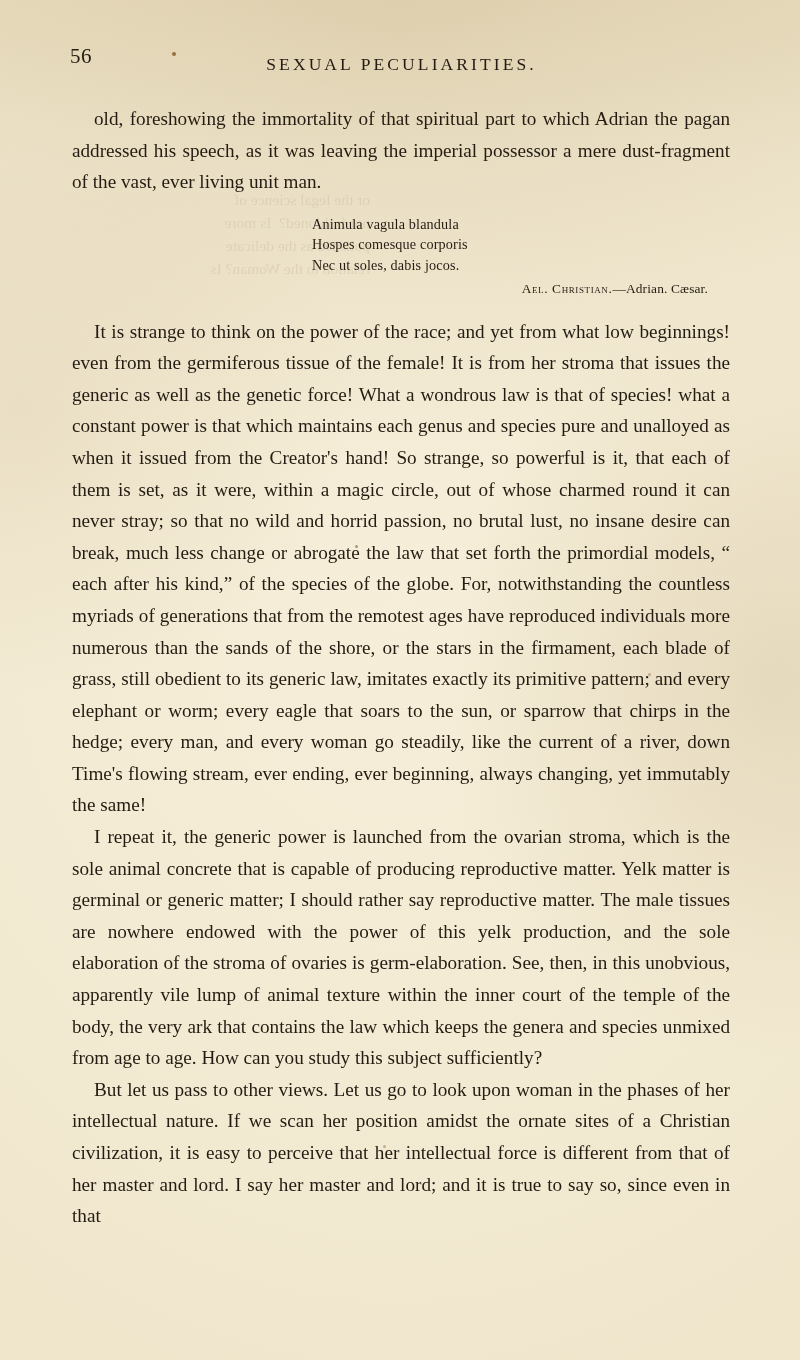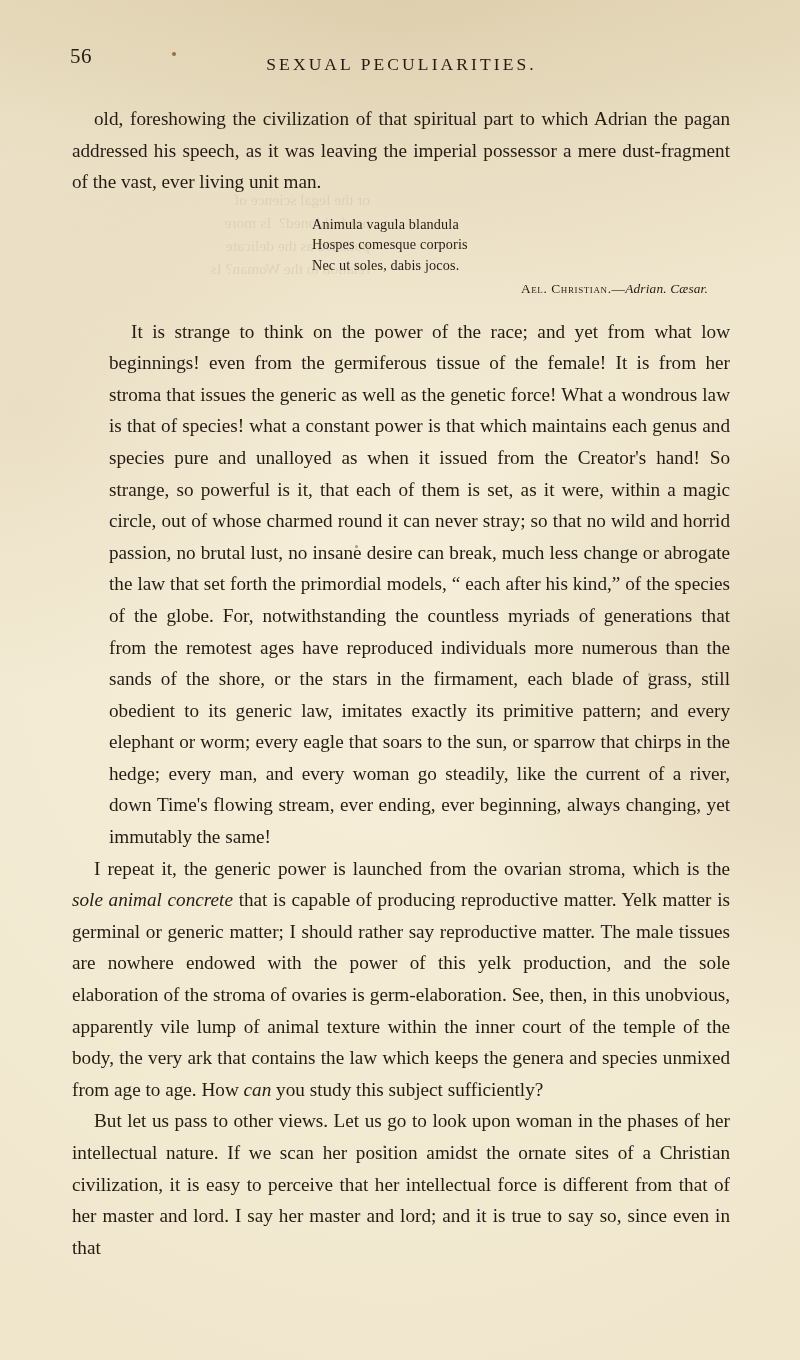--- a/index.html
+++ b/index.html
@@ -119,23 +119,23 @@
     padding-right: 22px;
     text-align: right;
     font-size: 13.4px;
     line-height: 19px;
     white-space: nowrap;
   }
   .smallcaps {
     font-variant: small-caps;
     letter-spacing: 0.6px;
   }
-  .ital { font-style: italic; }
+  .ital { }
 
-  #after-epigraph { margin-top: 18px; margin-left: 37px; }
+  #after-epigraph { margin-top: 18px; }
   #para-2 { margin-top: 0; }
   #para-3 { margin-top: 0; }
 
   
   .fleck {
     position: absolute;
     border-radius: 50%;
     background: #7a4f22;
     opacity: 0.55;
     pointer-events: none;
@@ -154,21 +154,21 @@
 relation to the Woman? Is</div>
 
   <div id="running-head">
     <span class="folio">56</span>
     <span class="speck"></span>
     <span class="head-title">SEXUAL PECULIARITIES.</span>
   </div>
 
   <div id="column">
 
-    <p class="body">old, foreshowing the civilization of that spiritual part to which Adrian the pagan addressed his speech, as it was leaving the imperial possessor a mere dust-fragment of the vast, ever living unit man.</p>
+    <p class="body">old, foreshowing the immortality of that spiritual part to which Adrian the pagan addressed his speech, as it was leaving the imperial possessor a mere dust-fragment of the vast, ever living unit man.</p>
 
     <div id="epigraph">
       <div class="verse-line">Animula vagula blandula</div>
       <div class="verse-line">Hospes comesque corporis</div>
       <div class="verse-line">Nec ut soles, dabis jocos.</div>
       <div id="attribution"><span class="smallcaps">Ael. Christian.</span><span>—</span><span class="ital">Adrian. Cæsar.</span></div>
     </div>
 
     <p class="body" id="after-epigraph"><span>It is strange to think on the power of the race; and yet from what low beginnings! even from the germiferous tissue of the female! It is from her stroma that issues the generic as well as the genetic force! What a wondrous law is that of species! what a constant power is that which maintains each genus and species pure and unalloyed as when it issued from the Creator's hand! So strange, so powerful is it, that each of them is set, as it were, within a magic circle, out of whose charmed round it can never stray; so that no wild and horrid passion, no brutal lust, no insane desire can break, much less change or abrogate the law that set forth the primordial models, </span><span>“ each after his kind,”</span><span> of the species of the globe. For, notwithstanding the countless myriads of generations that from the remotest ages have reproduced individuals more numerous than the sands of the shore, or the stars in the firmament, each blade of grass, still obedient to its generic law, imitates exactly its primitive pattern; and every elephant or worm; every eagle that soars to the sun, or sparrow that chirps in the hedge; every man, and every woman go steadily, like the current of a river, down Time's flowing stream, ever ending, ever beginning, always changing, yet immutably the same!</span></p>
 

